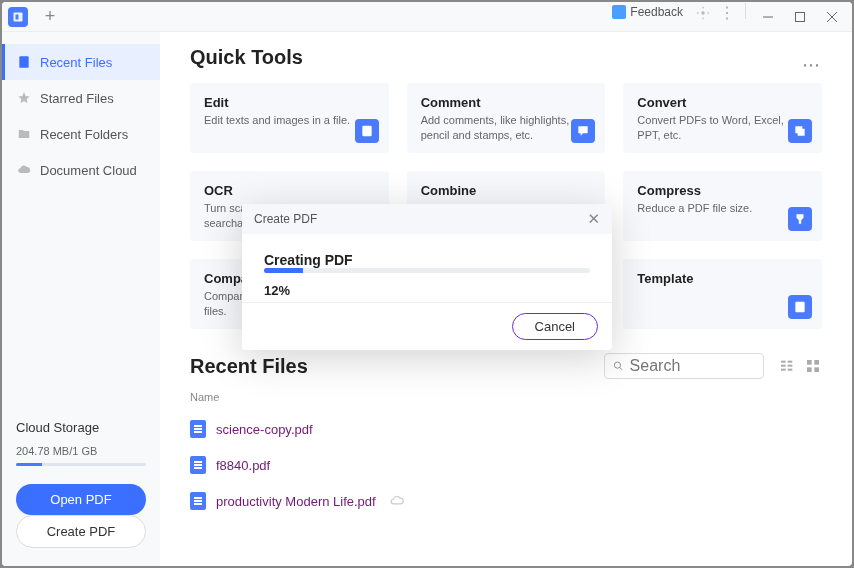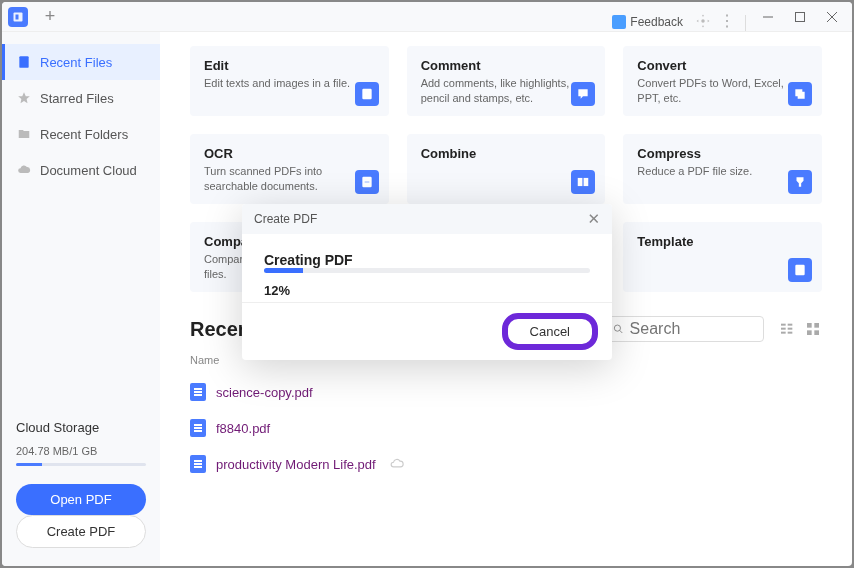--- a/index.html
+++ b/index.html
@@ -2,21 +2,21 @@
 <html><head>
 <meta charset="utf-8">
 <style>
 * { margin: 0; padding: 0; box-sizing: border-box; font-family: -apple-system, BlinkMacSystemFont, "Segoe UI", Arial, sans-serif; }
 body { width: 854px; height: 568px; background: #888; overflow: hidden; position: relative; }
 .window { position: absolute; top: 2px; left: 2px; right: 2px; bottom: 2px; background: #fff; border-radius: 4px; overflow: hidden; display: flex; flex-direction: column; }
 .titlebar { height: 30px; background: #f8f9fb; display: flex; align-items: center; padding: 0 6px; border-bottom: 1px solid #eee; }
 .app-icon { width: 20px; height: 20px; background: #4a7bff; border-radius: 4px; display: flex; align-items: center; justify-content: center; margin-right: 10px; }
 .app-icon svg { width: 12px; height: 12px; fill: #fff; }
 .new-tab { width: 24px; height: 24px; display: flex; align-items: center; justify-content: center; color: #888; font-size: 18px; cursor: pointer; }
-.titlebar-right { margin-left: auto; display: flex; align-items: flex-end; gap: 4px; }
+.titlebar-right { margin-left: auto; display: flex; align-items: flex-start; gap: 4px; }
 .feedback { display: flex; align-items: center; gap: 4px; color: #555; font-size: 12px; cursor: pointer; padding: 2px 6px; }
 .feedback-icon { width: 14px; height: 14px; background: #4a9eff; border-radius: 2px; }
 .tb-icon { width: 20px; height: 20px; display: flex; align-items: center; justify-content: center; color: #aaa; cursor: pointer; }
 .tb-sep { width: 1px; height: 16px; background: #ddd; margin: 0 4px; }
 .win-btn { width: 28px; height: 28px; display: flex; align-items: center; justify-content: center; color: #666; cursor: pointer; font-size: 14px; }
 .body-area { flex: 1; display: flex; overflow: hidden; }
 .sidebar { width: 158px; background: #f8f9fb; display: flex; flex-direction: column; padding-top: 12px; }
 .nav-item { display: flex; align-items: center; gap: 8px; padding: 10px 14px; font-size: 13px; color: #555; cursor: pointer; position: relative; }
 .nav-item.active { background: #e8f0ff; color: #3a6fff; }
 .nav-item.active::before { content: ''; position: absolute; left: 0; top: 0; bottom: 0; width: 3px; background: #3a6fff; }
@@ -56,21 +56,21 @@
 .overlay { position: absolute; inset: 0; background: transparent; display: flex; align-items: flex-start; justify-content: center; }
 .modal { margin-top: 202px; width: 370px; background: #fff; border-radius: 4px; box-shadow: 0 8px 40px rgba(0,0,0,0.18); overflow: hidden; }
 .modal-header { background: #f5f7fa; padding: 6px 12px; display: flex; align-items: center; justify-content: space-between; font-size: 12px; color: #555; }
 .modal-close { cursor: pointer; color: #888; font-size: 15px; }
 .modal-body { padding: 18px 22px 4px; }
 .modal-title { font-size: 14px; font-weight: 600; color: #222; margin-bottom: 0; }
 .progress-bar { height: 5px; background: #ecedf0; border-radius: 3px; overflow: hidden; margin-bottom: 10px; }
 .progress-fill { height: 100%; background: #3a6fff; }
 .progress-pct { font-size: 13px; font-weight: 600; color: #222; }
 .modal-footer { border-top: 1px solid #eee; padding: 10px 14px; display: flex; justify-content: flex-end; }
-.cancel-btn { padding: 5px 22px; border: 6px solid #6d28d9; border-radius: 16px; background: #fff; font-size: 13px; color: #333; cursor: pointer; }
+.cancel-btn { padding: 5px 22px; border: 1px solid #6d28d9; border-radius: 16px; background: #fff; font-size: 13px; color: #333; cursor: pointer; }
 </style>
 </head>
 <body>
 
 <div class="window">
   <div class="titlebar">
     <div class="app-icon">
       <svg viewBox="0 0 24 24">
           <rect x="3" y="3" width="18" height="18" rx="2" fill="#fff" opacity="0.9"></rect>
           <rect x="7" y="7" width="6" height="10" fill="#4a7bff"></rect>
@@ -149,20 +149,24 @@
         <div class="cloud-usage">204.78 MB/1 GB</div>
         <div class="cloud-bar">
             <div class="cloud-bar-fill"></div>
           </div>
         <button class="btn btn-primary">Open PDF</button>
         <button class="btn btn-secondary">Create PDF</button>
       </div>
     </div>
 
     <div class="main">
+      <div class="section-header">
+        <div class="section-title">Quick Tools</div>
+        <div class="dots">⋯</div>
+      </div>
 
       <div class="tools-grid" id="tools-grid">
           <div class="tool-card">
             <div class="tool-title">Edit</div>
             <div class="tool-desc">Edit texts and images in a file.</div>
             <div class="tool-icon">
               <svg viewBox="0 0 24 24">
                 <rect x="4" y="3" width="16" height="18" rx="2"></rect>
               </svg>
             </div>

